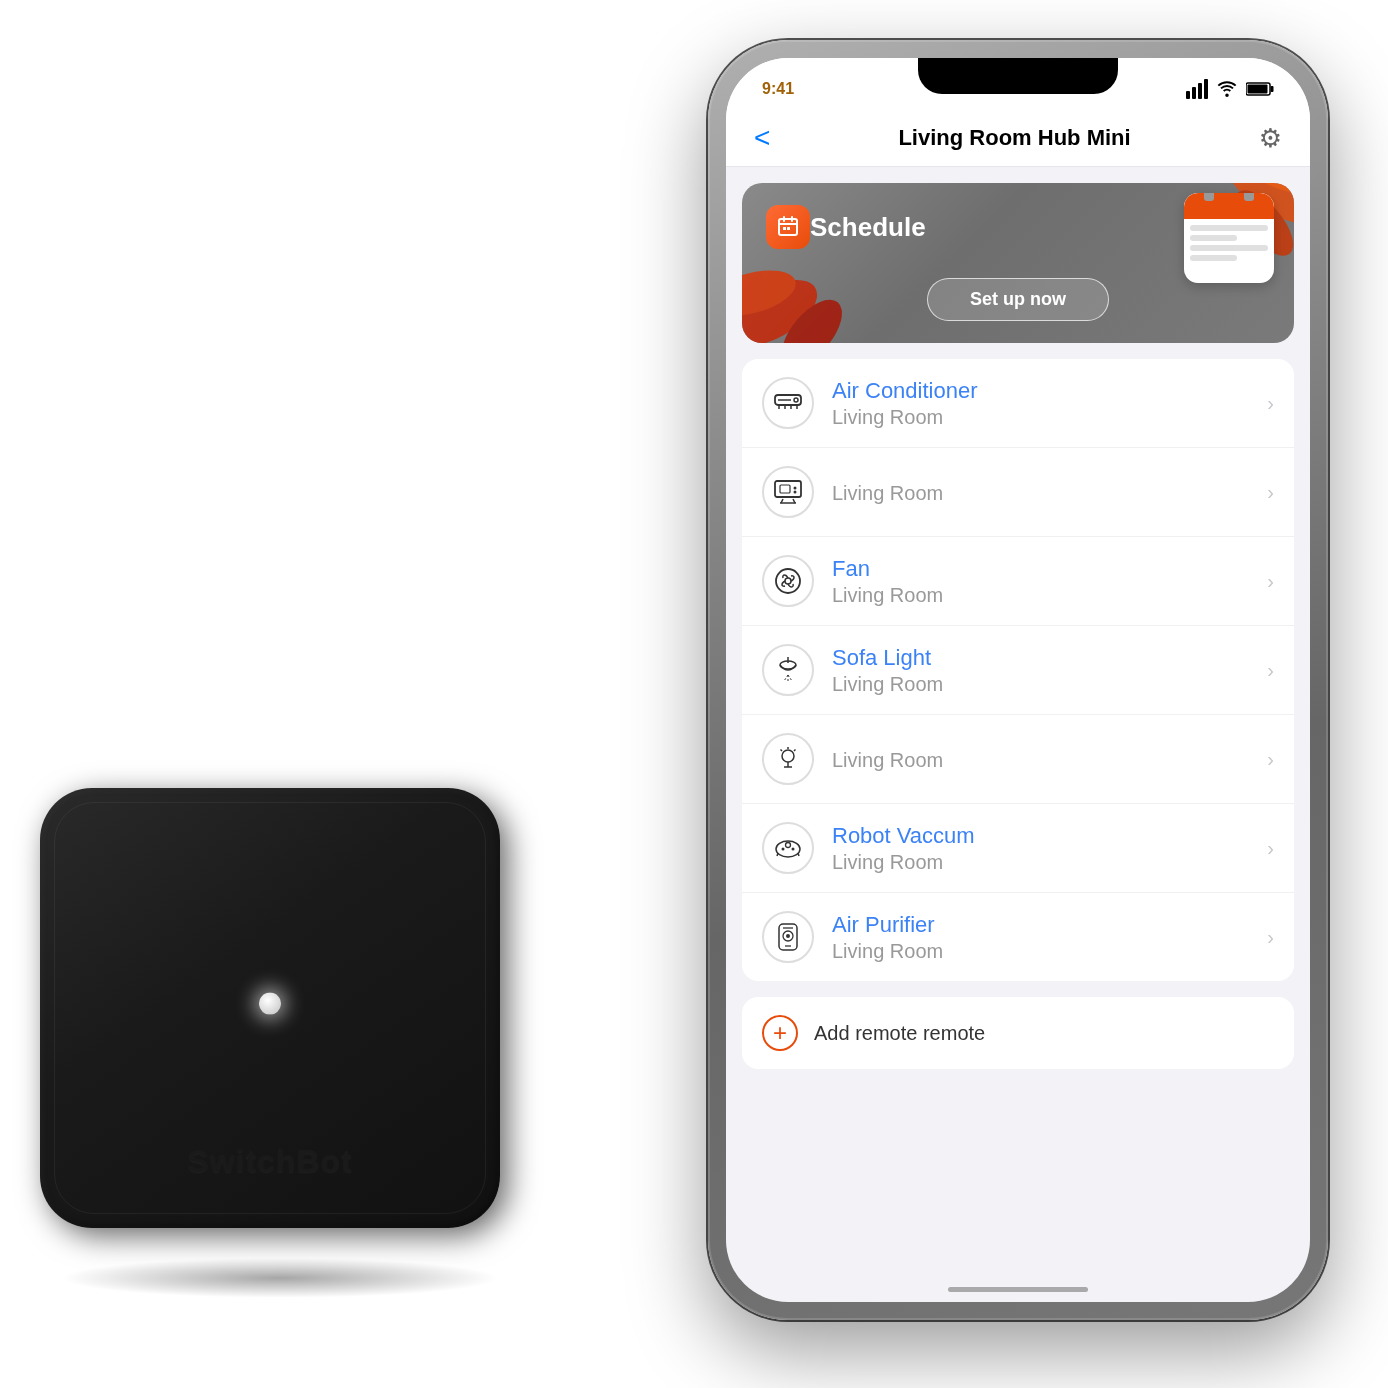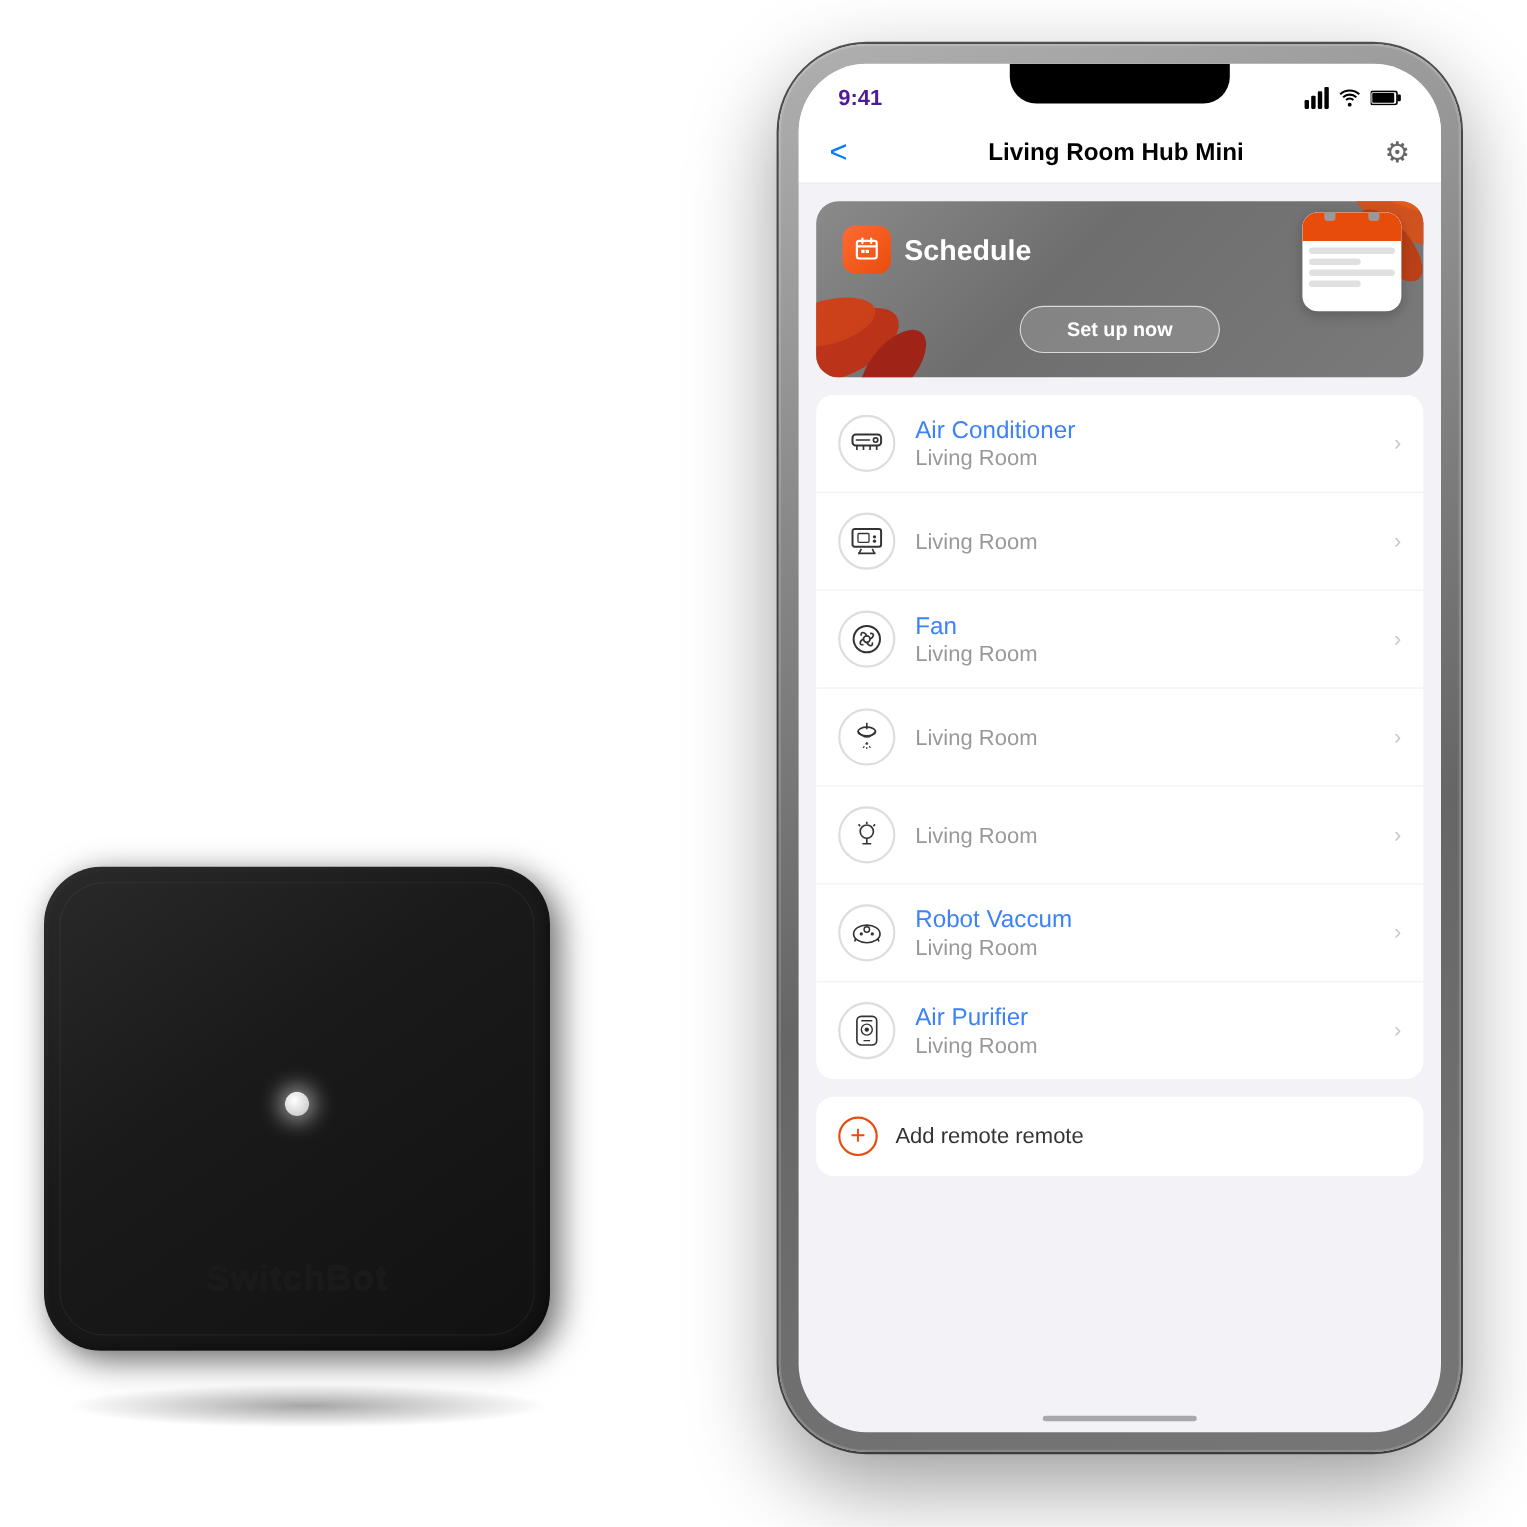--- a/index.html
+++ b/index.html
@@ -117,23 +117,23 @@
     
     .status-bar {
       display: flex;
       justify-content: space-between;
       align-items: center;
       padding: 10px 36px 0;
       height: 52px;
       background: #fff;
     }
     .status-time {
-      font-size: 20px;
+      font-size: 16px;
       font-weight: 600;
-      color: #4c1d95;
+      color: #a16207;
     }
     .status-icons {
       display: flex;
       align-items: center;
       gap: 8px;
     }
     .signal-bars {
       display: flex;
       align-items: flex-end;
       gap: 2px;
@@ -197,21 +197,20 @@
       position: absolute;
       right: -10px;
       top: -20px;
       width: 160px;
       height: 160px;
       opacity: 0.8;
     }
     .schedule-header {
       display: flex;
       align-items: center;
-      gap: 12px;
       z-index: 2;
       position: relative;
     }
     .schedule-icon {
       width: 44px;
       height: 44px;
       background: linear-gradient(135deg, #ff6b35, #e84c0a);
       border-radius: 12px;
       display: flex;
       align-items: center;
@@ -542,20 +541,21 @@
               <line x1="15" y1="2" x2="15" y2="8" stroke="#333" stroke-width="1.5"></line>
               <ellipse cx="15" cy="10" rx="8" ry="4" stroke="#333" stroke-width="1.5" fill="none"></ellipse>
               <path d="M7 10 Q15 20 23 10" stroke="#333" stroke-width="1.5" fill="none"></path>
 
               <line x1="15" y1="20" x2="11" y2="26" stroke="#333" stroke-width="1" stroke-dasharray="2,2"></line>
               <line x1="15" y1="20" x2="15" y2="27" stroke="#333" stroke-width="1" stroke-dasharray="2,2"></line>
               <line x1="15" y1="20" x2="19" y2="26" stroke="#333" stroke-width="1" stroke-dasharray="2,2"></line>
             </svg>
           </div>
           <div class="device-info">
+            <div class="device-name">Sofa Light</div>
             <div class="device-room">Living Room</div>
           </div>
           <span class="chevron">›</span>
         </div>
 
         <div class="device-item">
           <div class="device-icon-circle">
             <svg width="28" height="28" viewBox="0 0 28 28" fill="none">
               <circle cx="14" cy="11" r="6" stroke="#333" stroke-width="1.5" fill="none"></circle>
               <line x1="14" y1="17" x2="14" y2="22" stroke="#333" stroke-width="1.5"></line>

